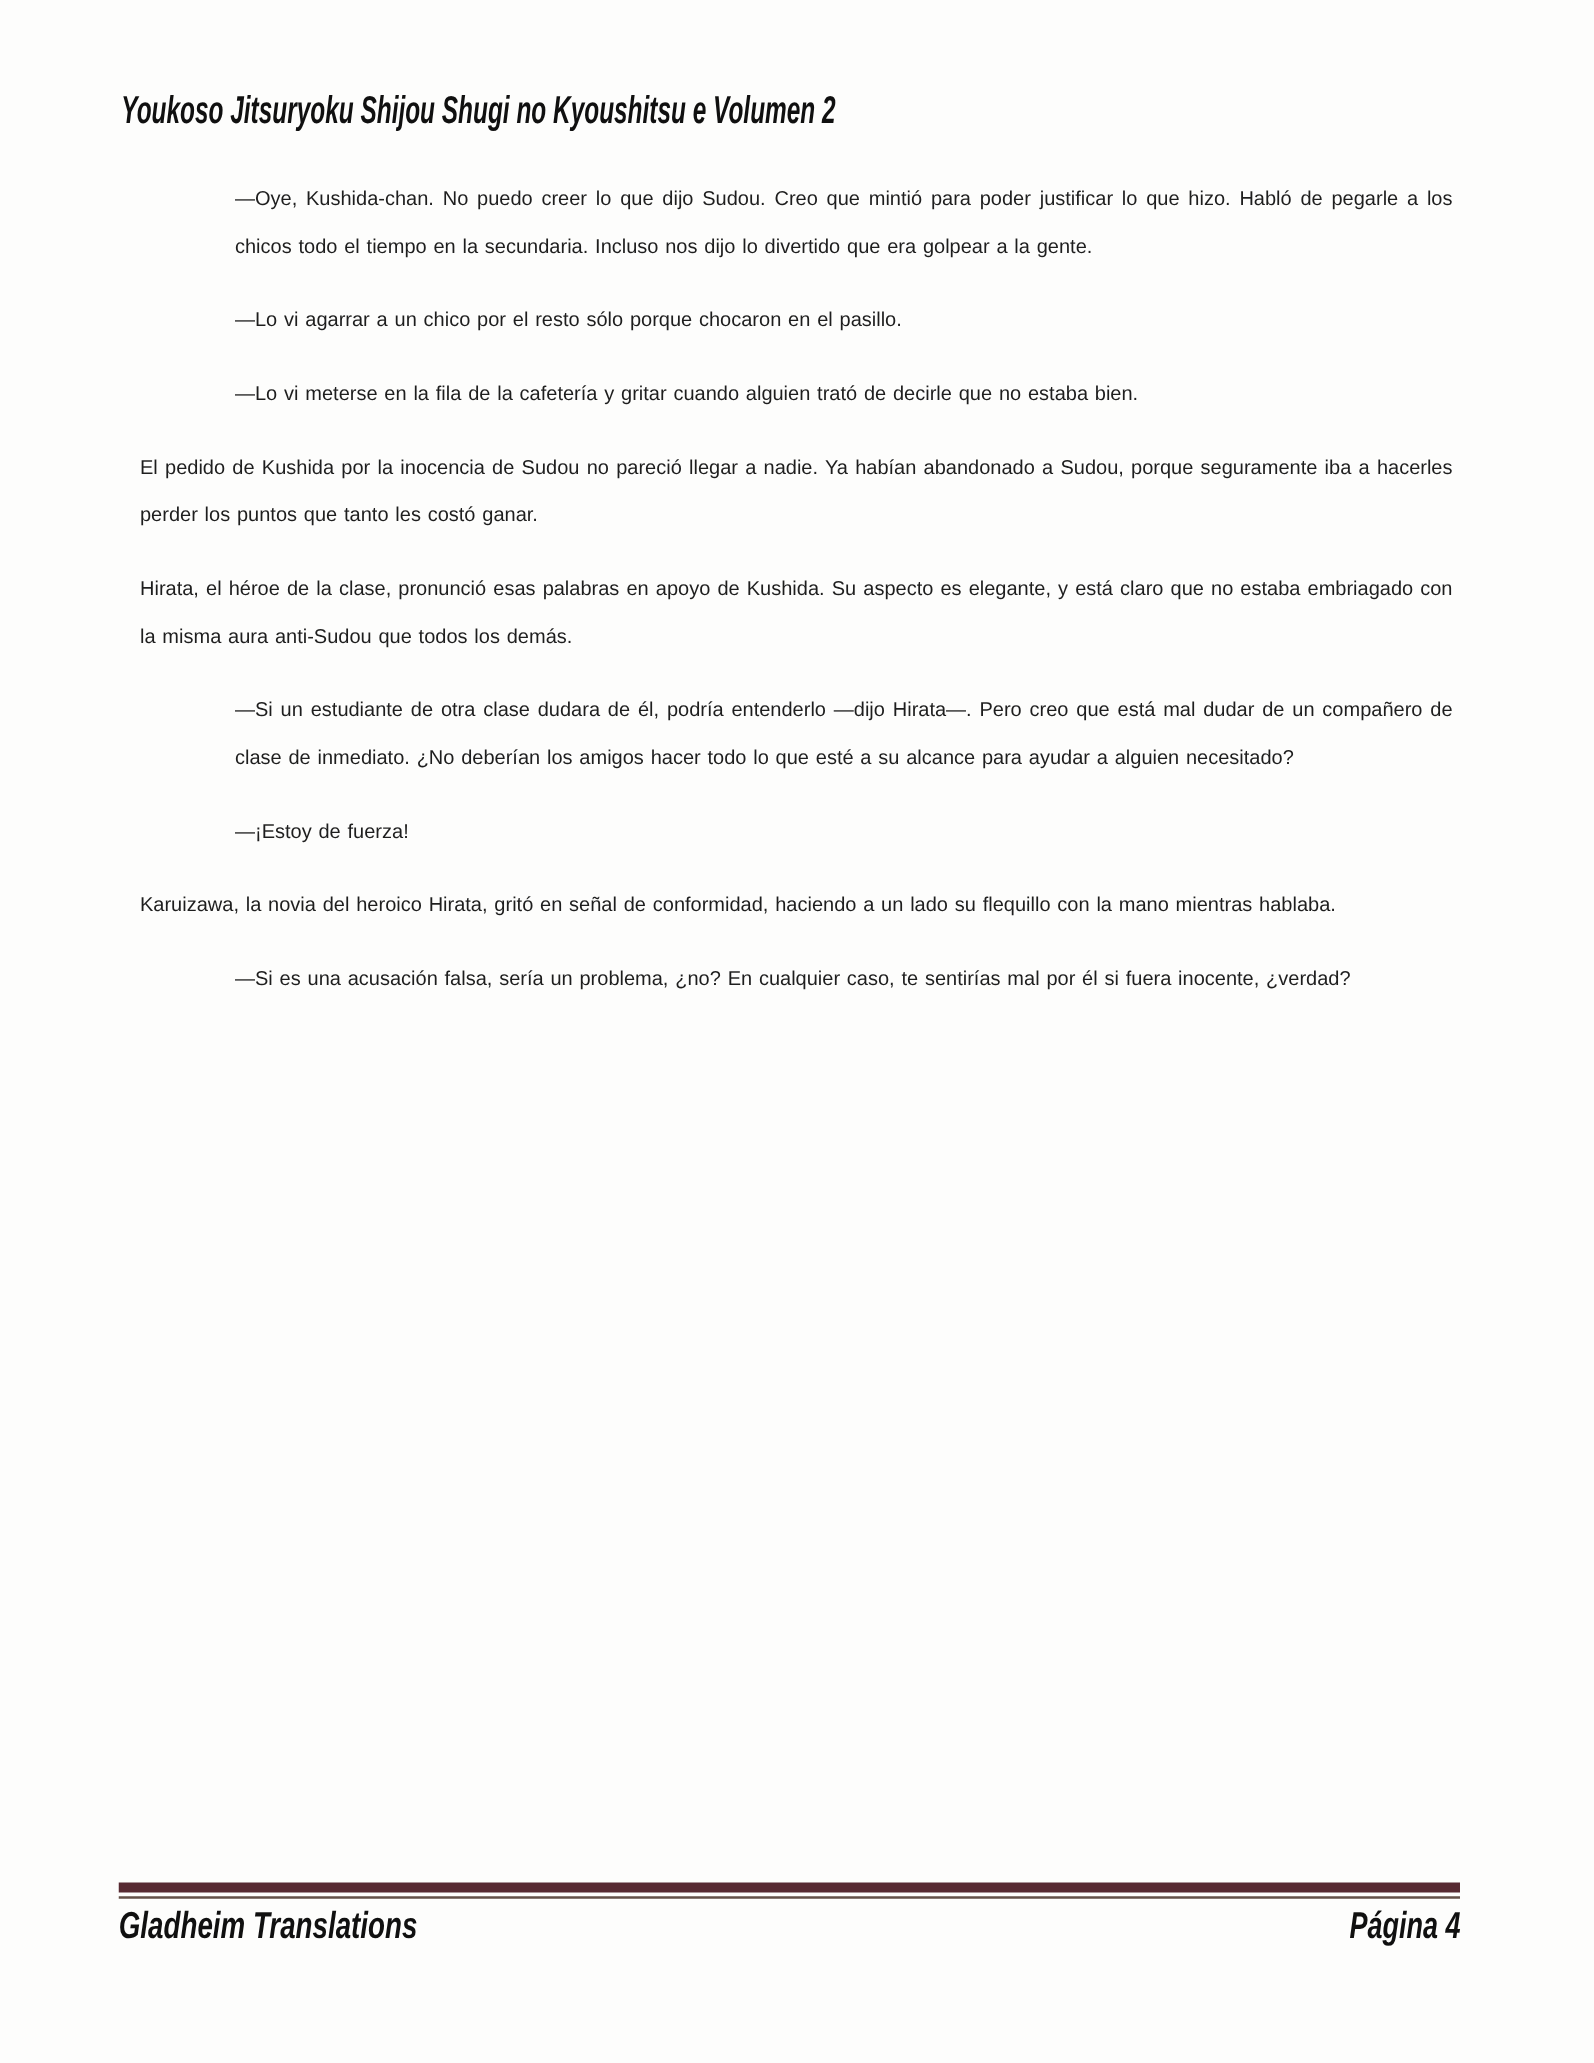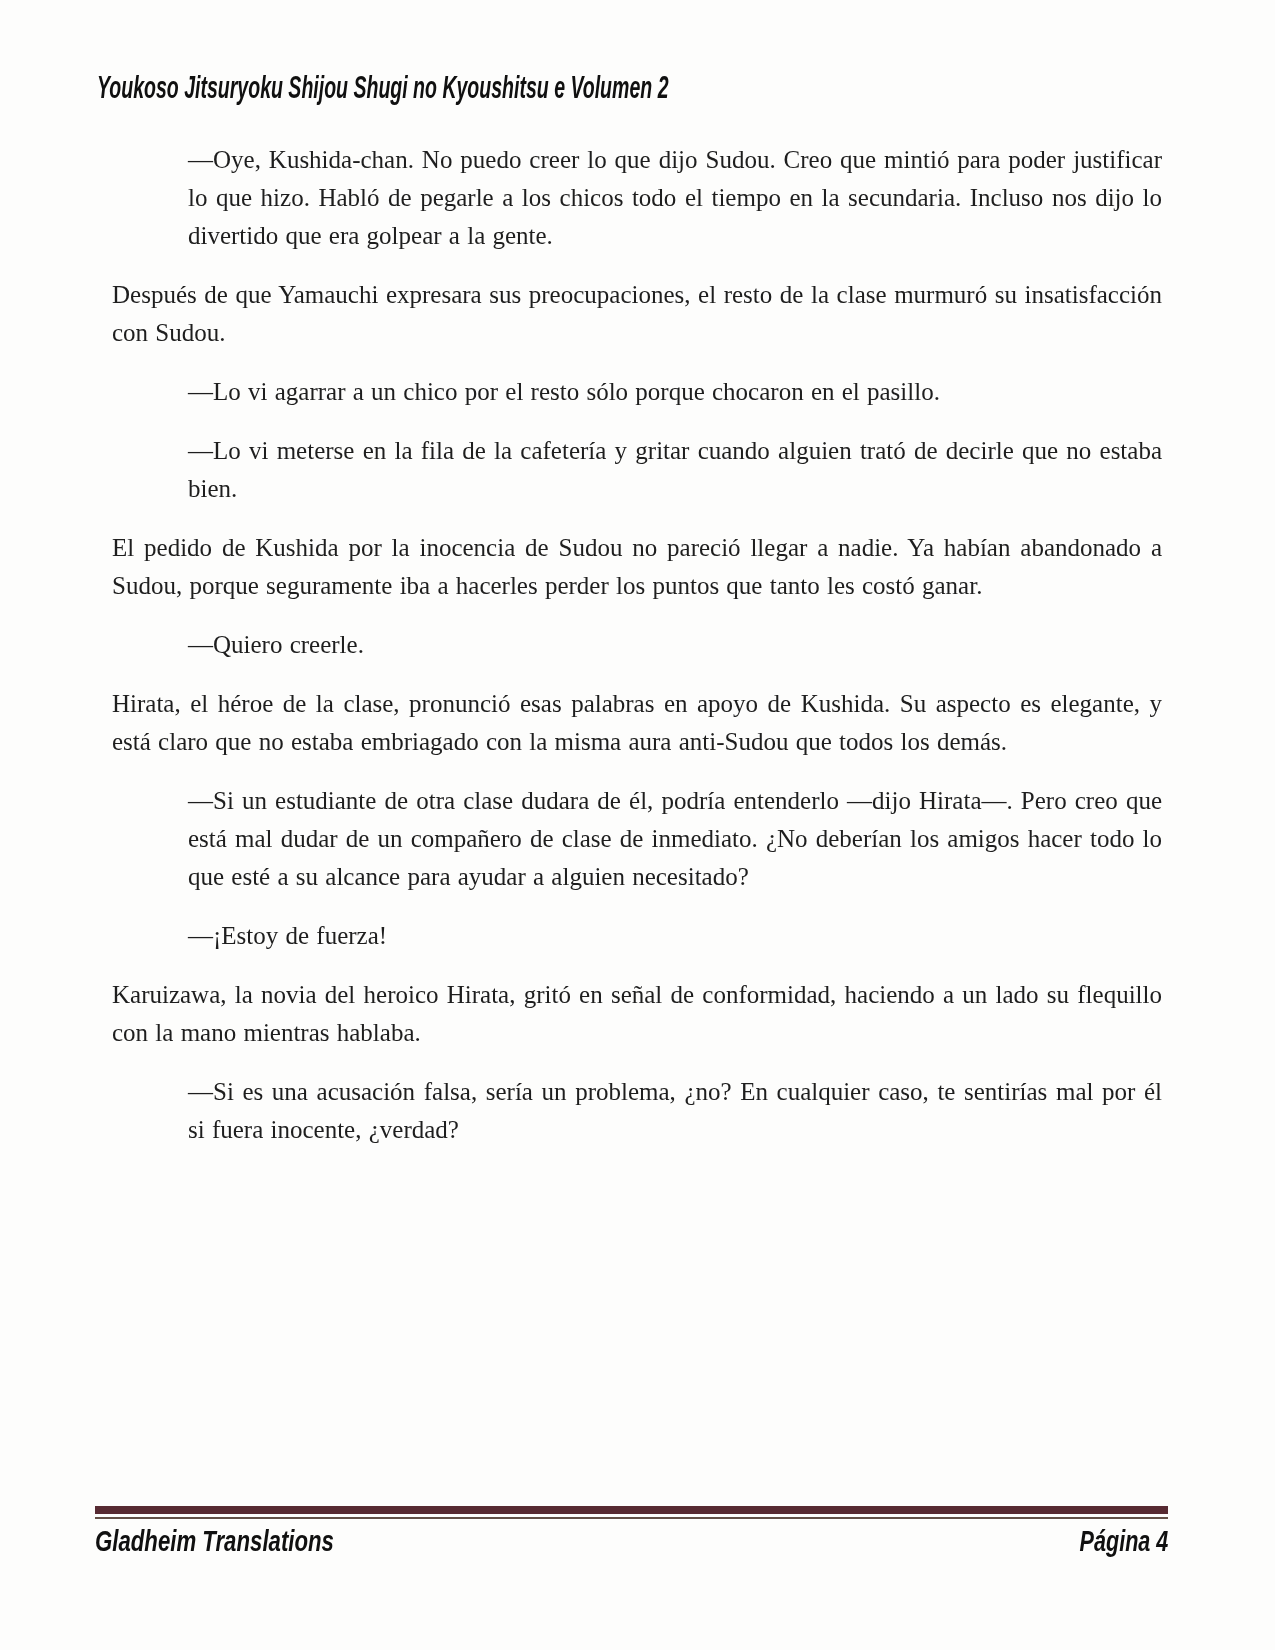--- a/index.html
+++ b/index.html
@@ -40,27 +40,26 @@
   }
 
   
   .body-text {
     position: absolute;
     top: 141px;
     left: 112px;
     width: 1050px;
   }
   .para {
-    font-size: 25px;
+    font-size: 16px;
     line-height: 38px;
     margin: 0 0 21px 0;
     text-align: justify;
     text-justify: inter-word;
     word-spacing: 1px;
-    font-family: Liberation Serif, serif;
   }
   .para.dialogue {
     margin-left: 76px;
   }
   .para:last-child {
     margin-bottom: 0;
   }
 
   
   .page-footer {
@@ -103,25 +102,23 @@
 <body>
 
 <div class="page">
 
   <div class="page-header">
     <span class="display-type">Youkoso Jitsuryoku Shijou Shugi no Kyoushitsu e Volumen 2</span>
   </div>
 
   <div class="body-text">
     <p class="para dialogue">—Oye, Kushida-chan. No puedo creer lo que dijo Sudou. Creo que mintió para poder justificar lo que hizo. Habló de pegarle a los chicos todo el tiempo en la secundaria. Incluso nos dijo lo divertido que era golpear a la gente.</p>
-    <p class="para">Después de que Yamauchi expresara sus preocupaciones, el resto de la clase murmuró su insatisfacción con Sudou.</p>
     <p class="para dialogue">—Lo vi agarrar a un chico por el resto sólo porque chocaron en el pasillo.</p>
     <p class="para dialogue">—Lo vi meterse en la fila de la cafetería y gritar cuando alguien trató de decirle que no estaba bien.</p>
     <p class="para">El pedido de Kushida por la inocencia de Sudou no pareció llegar a nadie. Ya habían abandonado a Sudou, porque seguramente iba a hacerles perder los puntos que tanto les costó ganar.</p>
-    <p class="para dialogue">—Quiero creerle.</p>
     <p class="para">Hirata, el héroe de la clase, pronunció esas palabras en apoyo de Kushida. Su aspecto es elegante, y está claro que no estaba embriagado con la misma aura anti-Sudou que todos los demás.</p>
     <p class="para dialogue">—Si un estudiante de otra clase dudara de él, podría entenderlo —dijo Hirata—. Pero creo que está mal dudar de un compañero de clase de inmediato. ¿No deberían los amigos hacer todo lo que esté a su alcance para ayudar a alguien necesitado?</p>
     <p class="para dialogue">—¡Estoy de fuerza!</p>
     <p class="para">Karuizawa, la novia del heroico Hirata, gritó en señal de conformidad, haciendo a un lado su flequillo con la mano mientras hablaba.</p>
     <p class="para dialogue">—Si es una acusación falsa, sería un problema, ¿no? En cualquier caso, te sentirías mal por él si fuera inocente, ¿verdad?</p>
   </div>
 
   <div class="page-footer">
     <div class="rule-thick"></div>
     <div class="rule-gap"></div>

